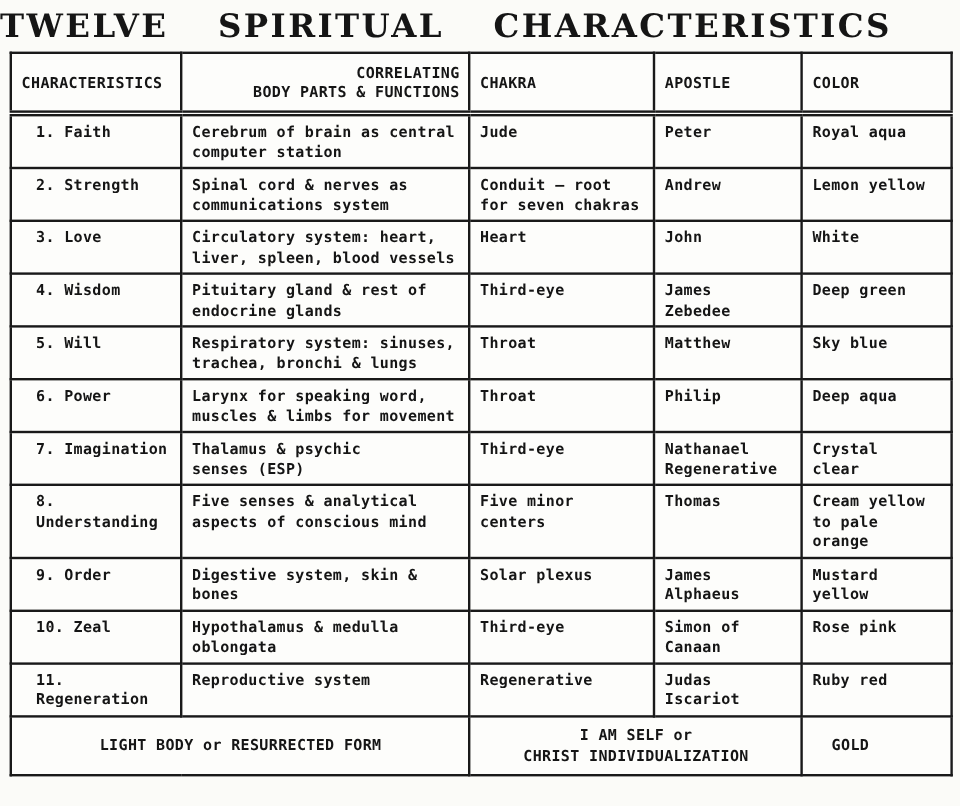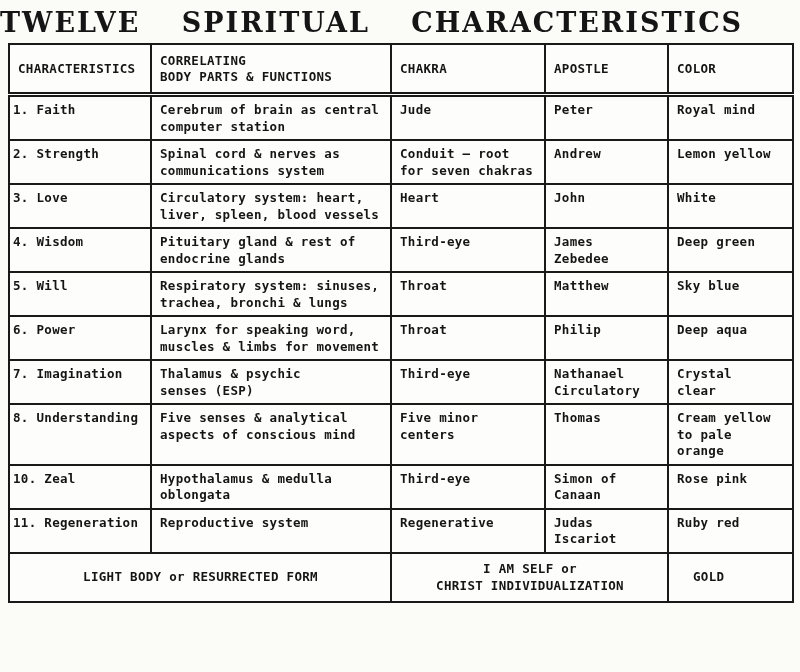--- a/index.html
+++ b/index.html
@@ -51,23 +51,23 @@
     white-space: pre-line;
     letter-spacing: 0.3px;
     overflow: hidden;
   }
   thead th {
     height: 38px;
     vertical-align: middle;
     border-bottom: 5px double #191919;
     font-weight: bold;
   }
-  thead th.center { text-align: left; }
+  thead th.center { text-align: right; }
   tbody tr { height: 43px; }
-  tbody td.c1 { padding-left: 3px; margin-top: 16px; }
+  tbody td.c1 { padding-left: 20px; margin-top: 16px; }
   tfoot td {
     height: 38px;
     vertical-align: middle;
     text-align: center;
   }
   tfoot td.gold {
     text-align: left;
     padding-left: 24px;
   }
 </style>
@@ -96,21 +96,21 @@
         <th>COLOR</th>
       </tr>
     </thead>
     <tbody>
   <tr>
     <td class="c1">1. Faith</td>
     <td>Cerebrum of brain as central
 computer station</td>
     <td>Jude</td>
     <td>Peter</td>
-    <td>Royal mind</td>
+    <td>Royal aqua</td>
   </tr>
 
   <tr>
     <td class="c1">2. Strength</td>
     <td>Spinal cord &amp; nerves as
 communications system</td>
     <td>Conduit — root
 for seven chakras</td>
     <td>Andrew</td>
     <td>Lemon yellow</td>
@@ -152,36 +152,46 @@
     <td>Philip</td>
     <td>Deep aqua</td>
   </tr>
 
   <tr>
     <td class="c1">7. Imagination</td>
     <td>Thalamus &amp; psychic
 senses (ESP)</td>
     <td>Third-eye</td>
     <td>Nathanael
-Circulatory</td>
+Regenerative</td>
     <td>Crystal
 clear</td>
   </tr>
 
   <tr>
     <td class="c1">8. Understanding</td>
     <td>Five senses &amp; analytical
 aspects of conscious mind</td>
     <td>Five minor
 centers</td>
     <td>Thomas</td>
     <td>Cream yellow
 to pale orange</td>
   </tr>
 
+  <tr>
+    <td class="c1">9. Order</td>
+    <td>Digestive system, skin &amp;
+bones</td>
+    <td>Solar plexus</td>
+    <td>James
+Alphaeus</td>
+    <td>Mustard
+yellow</td>
+  </tr>
 
   <tr>
     <td class="c1">10. Zeal</td>
     <td>Hypothalamus &amp; medulla
 oblongata</td>
     <td>Third-eye</td>
     <td>Simon of
 Canaan</td>
     <td>Rose pink</td>
   </tr>

